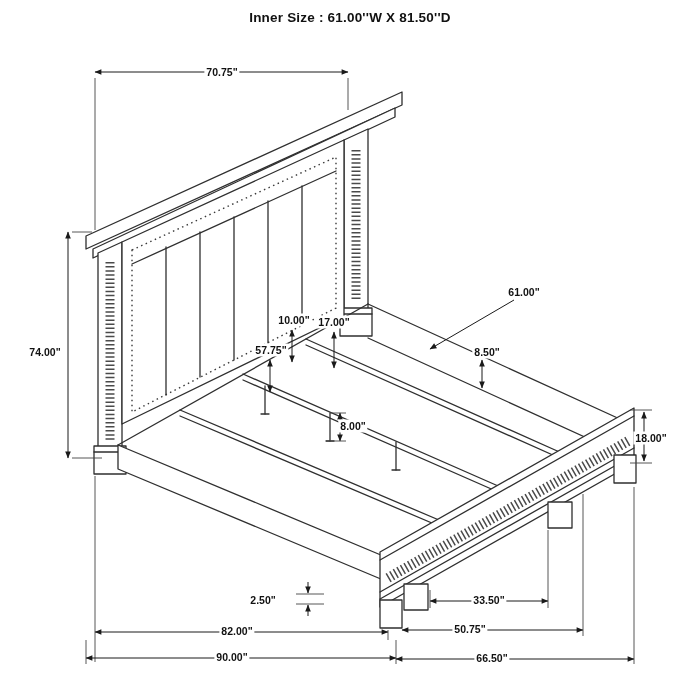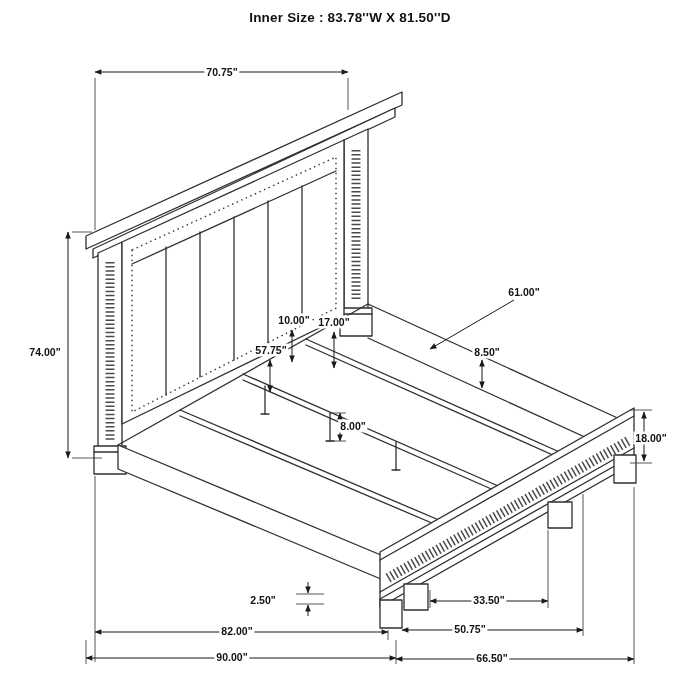--- a/index.html
+++ b/index.html
@@ -144,21 +144,21 @@
 
       <path class="d" d="M86,658 L396,658" marker-start="url(#arr)" marker-end="url(#arr)"></path>
       <path class="e" d="M86,640 L86,664"></path>
       <path class="e" d="M396,640 L396,664"></path>
 
       <path class="d" d="M396,659 L634,659" marker-start="url(#arr)" marker-end="url(#arr)"></path>
       <path class="e" d="M634,487 L634,664"></path>
     </g>
   </svg>
 
-  <div class="title">Inner Size : 83.78''W X 81.50''D</div>
+  <div class="title">Inner Size : 61.00''W X 81.50''D</div>
 
   <div class="dim" style="left:222px;top:72px">70.75"</div>
   <div class="dim" style="left:45px;top:352px">74.00"</div>
   <div class="dim" style="left:524px;top:292px">61.00"</div>
   <div class="dim" style="left:294px;top:320px">10.00"</div>
   <div class="dim" style="left:334px;top:322px">17.00"</div>
   <div class="dim" style="left:271px;top:350px">57.75"</div>
   <div class="dim" style="left:487px;top:352px">8.50"</div>
   <div class="dim" style="left:353px;top:426px">8.00"</div>
   <div class="dim" style="left:651px;top:438px">18.00"</div>

